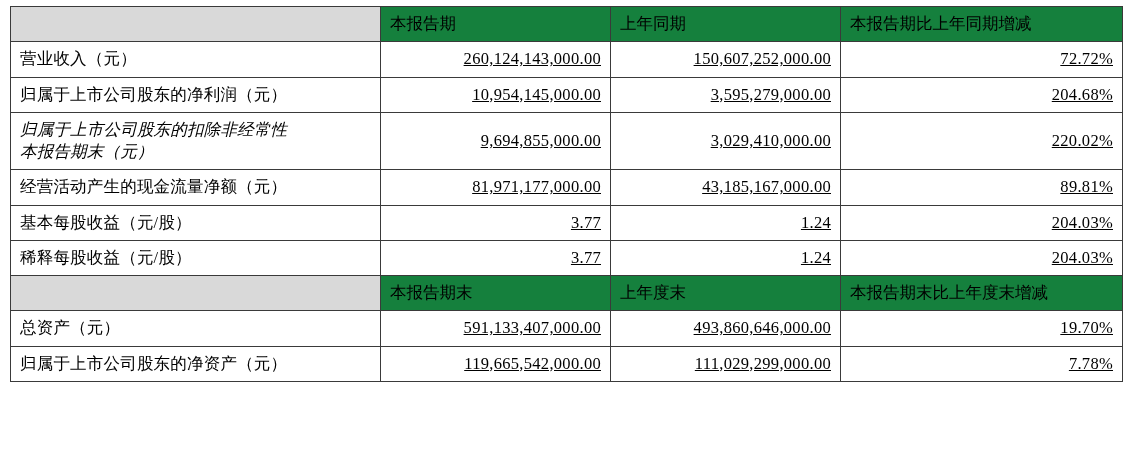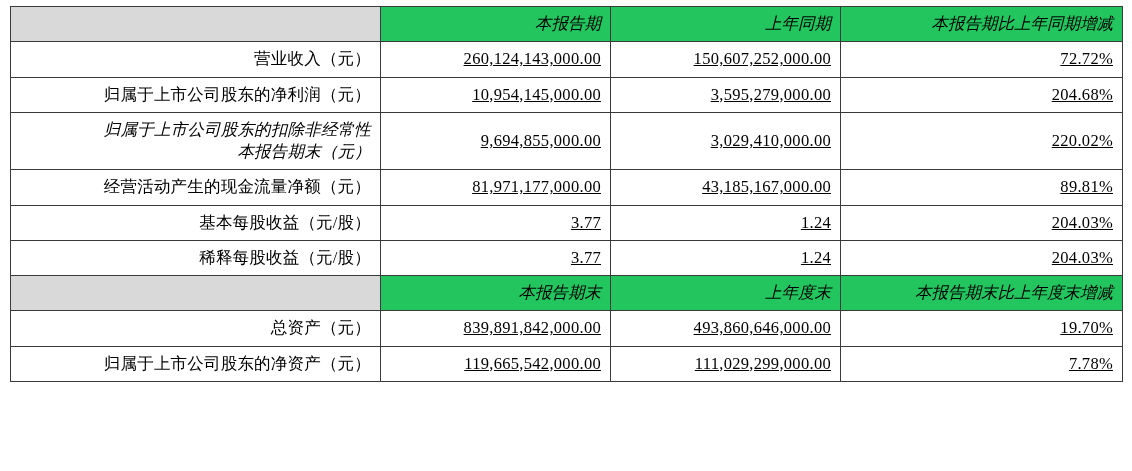--- a/index.html
+++ b/index.html
@@ -34,33 +34,32 @@
     height: 30px;
     box-sizing: border-box;
   }
   
   col.c0 { width: 370px; }
   col.c1 { width: 230px; }
   col.c2 { width: 230px; }
   col.c3 { width: 282px; }
 
   td.label {
-    text-align: right;
+    text-align: left;
     letter-spacing: 0.2px;
   }
   td.num {
     text-align: right;
     letter-spacing: 0.3px;
     font-variant-numeric: tabular-nums;
     text-decoration: underline;
   }
   td.hdr {
-    text-align: right;
-    background: #22c55e;
-    font-style: italic;
+    text-align: left;
+    background: #15803d;
   }
   td.hdr-blank {
     background: #d9d9d9;
   }
   tr.tall td {
     height: 56px;
   }
   .lbl-two-line {
     display: block;
     font-style: italic;
@@ -133,21 +132,21 @@
 
       <tr>
         <td class="hdr-blank"></td>
         <td class="hdr">本报告期末</td>
         <td class="hdr">上年度末</td>
         <td class="hdr">本报告期末比上年度末增减</td>
       </tr>
 
       <tr>
         <td class="label">总资产（元）</td>
-        <td class="num">839,891,842,000.00</td>
+        <td class="num">591,133,407,000.00</td>
         <td class="num">493,860,646,000.00</td>
         <td class="num">19.70%</td>
       </tr>
 
       <tr>
         <td class="label">归属于上市公司股东的净资产（元）</td>
         <td class="num">119,665,542,000.00</td>
         <td class="num">111,029,299,000.00</td>
         <td class="num">7.78%</td>
       </tr>

